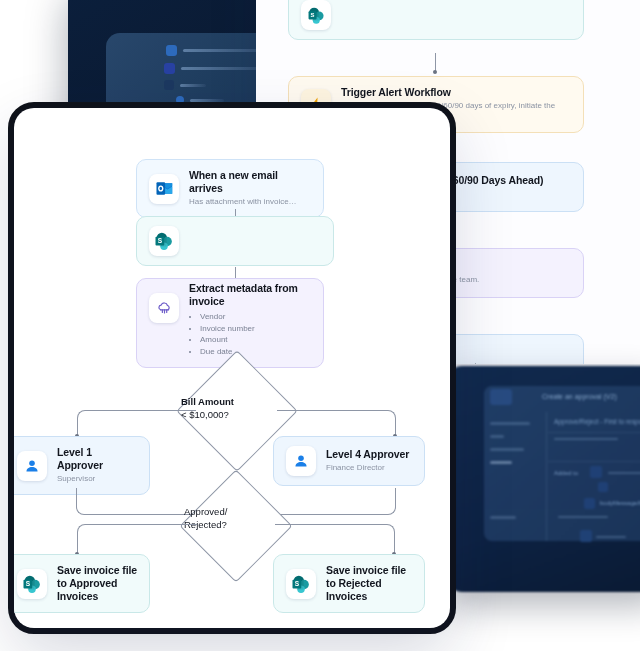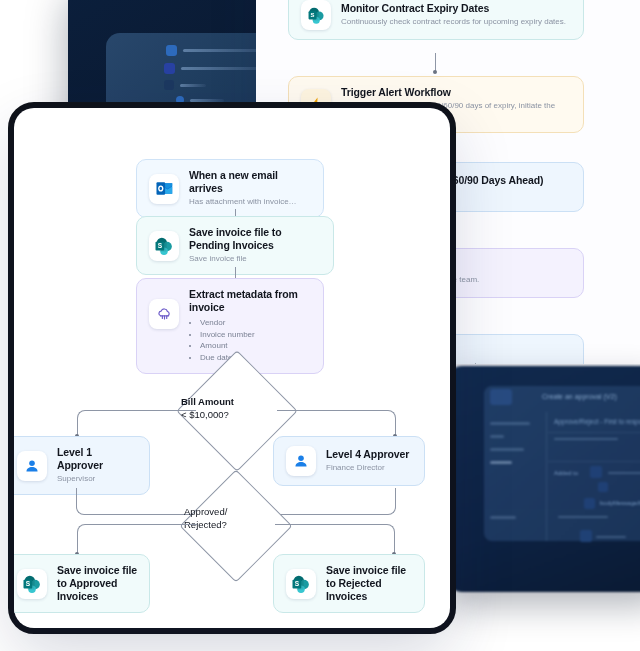--- a/index.html
+++ b/index.html
@@ -181,24 +181,20 @@
         <span class="ic">
           <svg width="19" height="19" viewBox="0 0 32 32">
             <circle cx="12" cy="11" r="8.2" fill="#036c70"></circle>
             <circle cx="20.5" cy="16.5" r="7.4" fill="#1a9ba1"></circle>
             <circle cx="15.6" cy="24" r="5.9" fill="#37c6d0"></circle>
             <path d="M8.4 9.6h11.2v14.8H8.4z" fill="#000" opacity=".1"></path>
             <rect x="2.6" y="9" width="13.6" height="13.6" rx="1.4" fill="#03787c"></rect>
             <text x="9.4" y="19" font-size="10" font-family="Liberation Sans, sans-serif" font-weight="bold" fill="#fff" text-anchor="middle">S</text>
           </svg>
         </span>
-        <span class="tx">
-          <span class="tt" style="display:block">Monitor Contract Expiry Dates</span>
-          <span class="ss" style="display:block">Continuously check contract records for upcoming expiry dates.</span>
-        </span>
       </div>
       <div class="conn v" style="left:147px;top:63px;height:20px;"></div>
       <div class="dot" style="left:145px;top:80px;"></div>
 
       <div class="node n-amber" style="left:0px;top:86px;width:296px;">
         <span class="ic" style="background:#fef5e0;">
           <svg width="17" height="17" viewBox="0 0 24 24">
               <path d="M13.5 2 5 13.2h5.2L9.6 22 18.5 10.4H13L13.5 2z" fill="#f0a202"></path>
             </svg>
         </span>
@@ -312,29 +308,25 @@
       <span class="ic">
         <svg width="20" height="20" viewBox="0 0 32 32">
           <circle cx="12.5" cy="11" r="8.4" fill="#036c70"></circle>
           <circle cx="21" cy="16.8" r="7.6" fill="#1a9ba1"></circle>
           <circle cx="16" cy="24.3" r="6" fill="#37c6d0"></circle>
           <path d="M8.6 9.6h11.6v15H8.6z" fill="#000" opacity=".1"></path>
           <rect x="2.4" y="9" width="14" height="14" rx="1.4" fill="#03787c"></rect>
           <text x="9.4" y="19.2" font-size="10.5" font-family="Liberation Sans, sans-serif" font-weight="bold" fill="#fff" text-anchor="middle">S</text>
         </svg>
       </span>
-      <span class="tx">
-        <span class="tt" style="display:block">Save invoice file to Pending Invoices</span>
-        <span class="ss" style="display:block">Save invoice file</span>
-      </span>
     </div>
     <div class="conn v" style="left:221px;top:159px;height:18px;"></div>
     <div class="dot" style="left:219px;top:174px;"></div>
 
-    <div class="node n-purple" style="left:122px;top:170px;width:188px;align-items:flex-start;padding-top:9px;">
+    <div class="node n-purple" style="left:122px;top:170px;width:188px;align-items:flex-start;padding-top:3px;">
       <span class="ic" style="margin-top:11px;">
         <svg width="19" height="19" viewBox="0 0 24 24" fill="none" stroke="#6d5cc9" stroke-width="1.5" stroke-linecap="round">
           <path d="M7.2 13.6a3 3 0 0 1 .5-5.9 4.2 4.2 0 0 1 8 .5 2.9 2.9 0 0 1 .6 5.4"></path>
           <path d="M7 13.8h10"></path>
           <path d="M9.3 13.8v3.1M14.8 13.8v3.1M12 13.8v3.9"></path>
         </svg>
       </span>
       <span class="tx">
         <span class="tt" style="display:block">Extract metadata from invoice</span>
         <ul>

